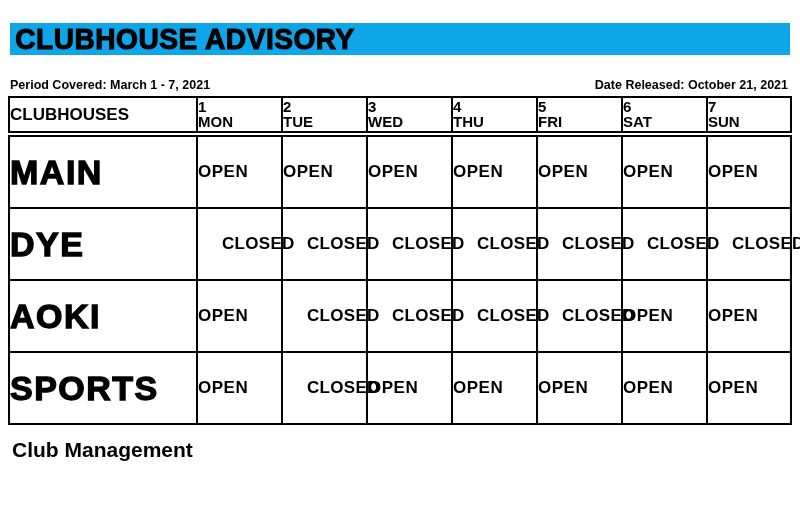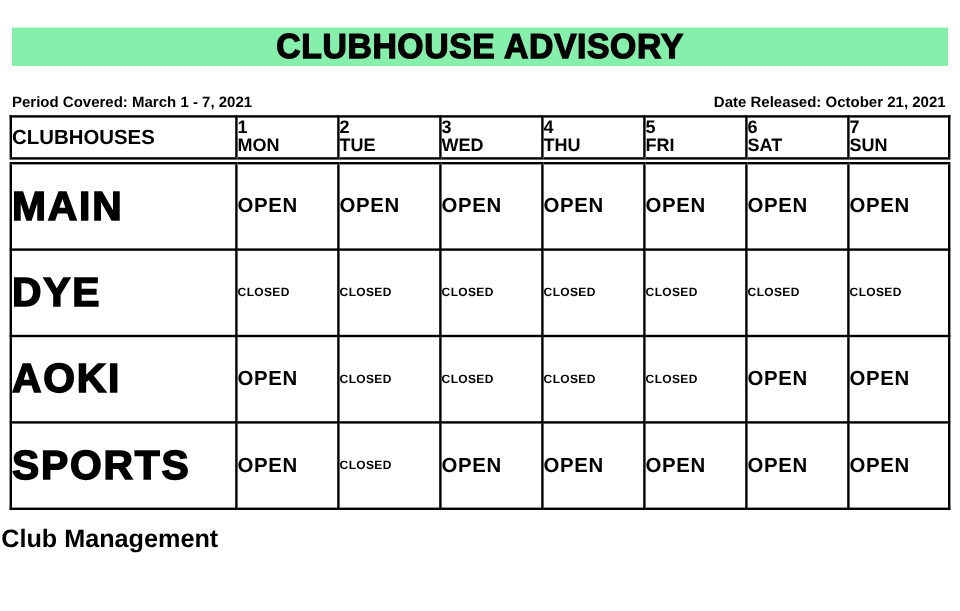--- a/index.html
+++ b/index.html
@@ -10,22 +10,22 @@
     height: 509px;
     background: #ffffff;
     overflow: hidden;
   }
 
   
   .banner {
     position: absolute;
     left: 10px; top: 23px;
     width: 780px; height: 32px;
-    background: #86efac;
-    display: flex; align-items: center; justify-content: center;
+    background: #0ea5e9;
+    display: flex; align-items: center; justify-content: flex-start;
   }
   .banner-title {
     font-size: 29px;
     font-weight: bold;
     letter-spacing: 0.5px;
     -webkit-text-stroke: 1.1px #000;
     transform: scaleX(0.97);
     white-space: nowrap;
   }
 
@@ -65,32 +65,32 @@
     font-weight: bold;
     letter-spacing: 1.5px;
     -webkit-text-stroke: 1.3px #000;
   }
   .status {
     font-size: 17px;
     font-weight: bold;
     letter-spacing: 0.5px;
     border-radius: 27px;
   }
-  .status.small { font-size: 10px; letter-spacing: 0.3px; }
+  .status.small { font-size: 17px; letter-spacing: 0.3px; padding-left: 24px; }
 
   
   .note {
     position: absolute;
     left: 10px; top: 426px;
     font-size: 12px;
     white-space: pre-wrap;
   }
   .signature {
     position: absolute;
-    left: 1px; top: 438px;
+    left: 12px; top: 438px;
     font-size: 21px;
     font-weight: bold;
     letter-spacing: 0px;
   }
   .cc-line {
     position: absolute;
     left: 10px; top: 460px;
     font-size: 11.5px;
     white-space: pre-wrap;
   }

